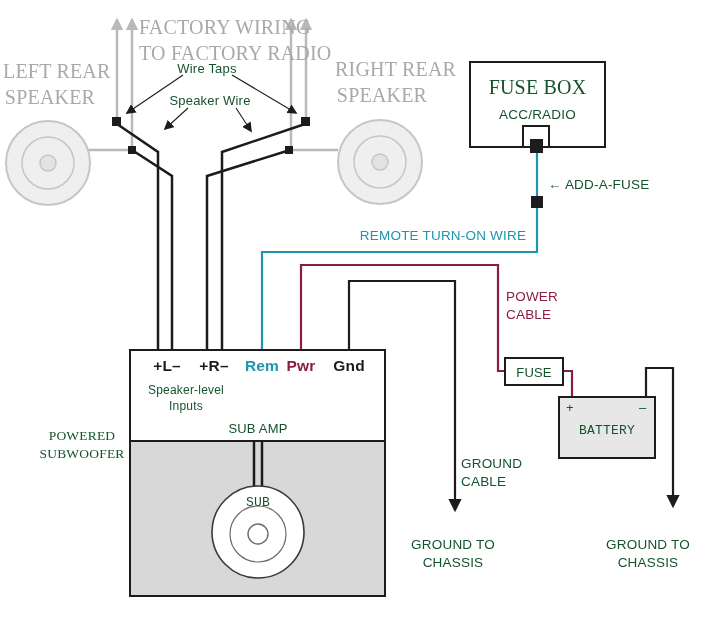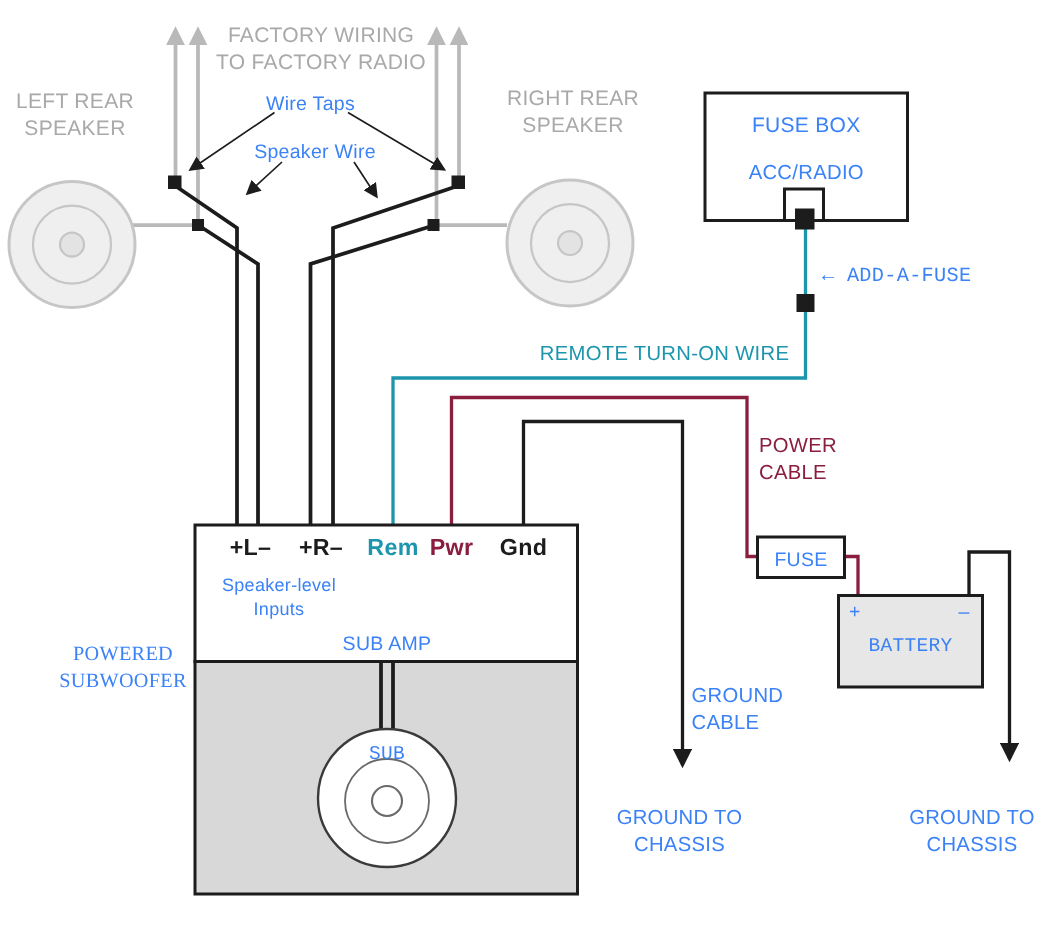--- a/index.html
+++ b/index.html
@@ -4,29 +4,29 @@
 <style>
   :root{
     --gray_label:#a9a9a9; --gray_wire:#b9b9b9; --teal:#1d96ad; --maroon:#8b1e3f;
     --black:#1c1c1c; --enclosure_fill:#d8d8d8; --battery_fill:#e7e7e7;
     --speaker_fill:#efefef; --speaker_stroke:#c6c6c6;
   }
   html,body{margin:0;padding:0;background:#fff;}
   .stage{position:relative;width:704px;height:618px;background:#ffffff;
          font-family:"Liberation Sans","DejaVu Sans",sans-serif;overflow:hidden;}
   .stage svg{position:absolute;left:0;top:0;}
-  .lbl{position:absolute;line-height:1.32;color:#3b82f6;font-size:13.5px;
+  .lbl{position:absolute;line-height:1.32;color:#14532d;font-size:13.5px;
        white-space:nowrap;letter-spacing:.2px;}
   .center{text-align:center;}
   .gray{color:var(--gray_label);}
   .teal{color:var(--teal);}
   .maroon{color:var(--maroon);}
   .small{font-size:12px;}
   .mid{font-size:13px;}
-  .big{font-size:14px;}
+  .big{font-size:20px;font-family:Liberation Serif, serif;}
   .term{position:absolute;font-size:15.5px;font-weight:700;color:var(--black);
         text-align:center;letter-spacing:.2px;}
 </style>
 </head>
 <body>
 
 <div class="stage">
 
   <svg width="704" height="618" viewBox="0 0 704 618">
     <defs>
@@ -116,21 +116,21 @@
     <div>RIGHT REAR</div>
     <div>SPEAKER</div>
   </div>
 
   <div class="lbl mid center" style="left:157px;top:60px;width:100px;">Wire Taps</div>
   <div class="lbl mid center" style="left:160px;top:92px;width:100px;">Speaker Wire</div>
 
   <div class="lbl big center" style="left:470px;top:74px;width:135px;">FUSE BOX</div>
   <div class="lbl center" style="left:470px;top:106px;width:135px;">ACC/RADIO</div>
 
-  <div class="lbl" style="left:548px;top:176px;font-family:Liberation Mono, monospace;">← ADD-A-FUSE</div>
+  <div class="lbl" style="left:548px;top:176px;">← ADD-A-FUSE</div>
 
   <div class="lbl teal center" style="left:352px;top:227px;width:182px;">REMOTE TURN-ON WIRE</div>
 
   <div class="lbl maroon" style="left:506px;top:288px;">
     <div>POWER</div>
     <div>CABLE</div>
   </div>
 
   <div class="lbl mid center" style="left:505px;top:364px;width:58px;">FUSE</div>
 

